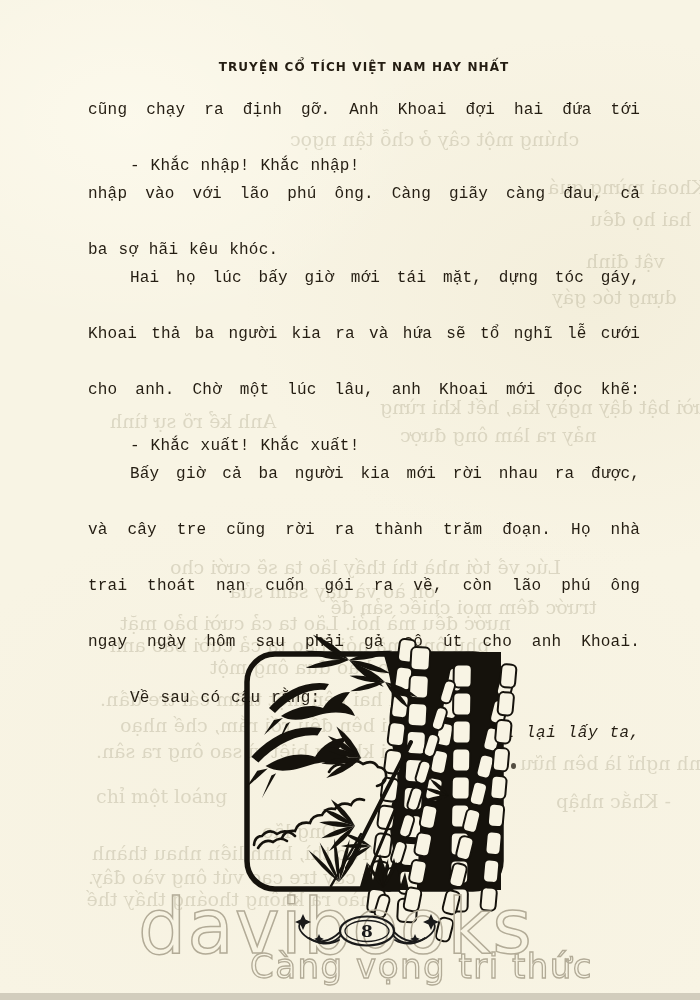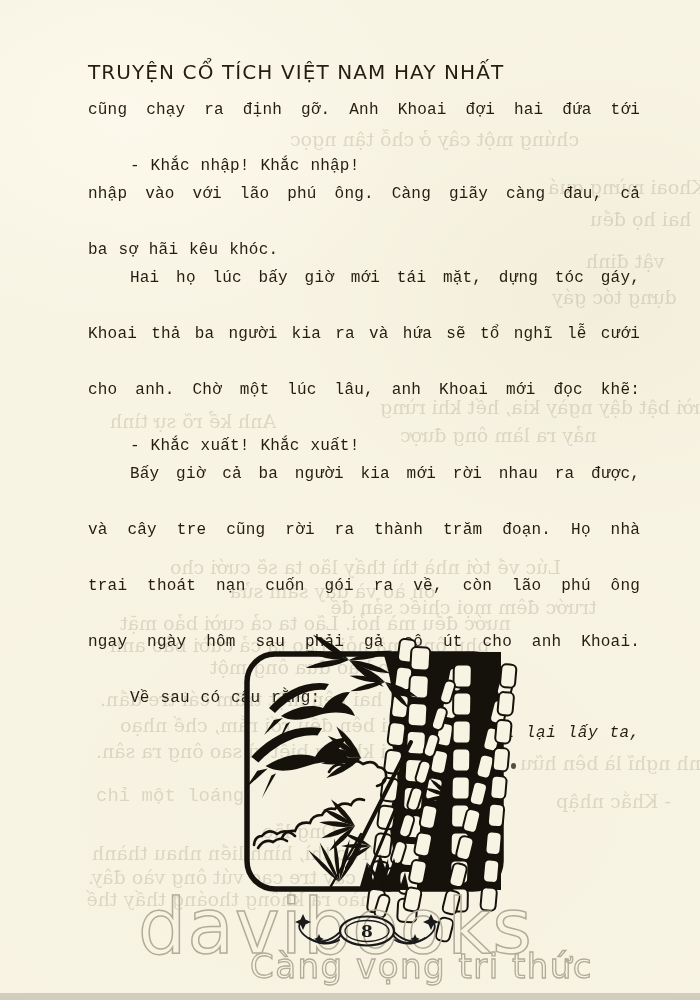--- a/index.html
+++ b/index.html
@@ -8,22 +8,23 @@
     background:
       radial-gradient(ellipse 420px 300px at 18% 12%, rgba(255,253,242,.55), rgba(255,253,242,0) 70%),
       radial-gradient(ellipse 500px 380px at 85% 30%, rgba(235,228,203,.35), rgba(235,228,203,0) 70%),
       radial-gradient(ellipse 600px 420px at 50% 80%, rgba(243,238,219,.4), rgba(243,238,219,0) 75%),
       var(--paper,#f8f4e4);
     font-family:"DejaVu Serif", serif;
     color:var(--ink,#241d12);
   }
   .header{
     position:absolute; left:88px; top:60px; width:552px;
+    text-align:center;
     font-family:"DejaVu Sans", sans-serif;
-    font-weight:normal; font-size:20px; letter-spacing:1.1px;
+    font-weight:bold; font-size:12px; letter-spacing:1.1px;
     color:var(--ink,#241d12);
   }
   .body-text{
     position:absolute; left:88px; top:96px; width:552px;
     font-size:16px; letter-spacing:.2px; word-spacing:1px;font-family:Liberation Mono, monospace;
   }
   .ln{ line-height:28px; min-height:28px; }
   .ln.j{ text-align:justify; }
   .ln.j::after{ content:""; display:inline-block; width:100%; height:0; }
   .ln.ind{ text-indent:42px; }
@@ -71,21 +72,21 @@
       <div class="ghost m" style="left: 170px; top: 556px;">Lúc về tới nhà thì thấy lão ta sẽ cưới cho</div>
       <div class="ghost m" style="left: 230px; top: 580px;">ồn ào và đây sắm sửa</div>
       <div class="ghost m" style="left: 330px; top: 596px;">trước đêm mọi chiếc sản để</div>
       <div class="ghost m" style="left: 120px; top: 612px;">nước đều mà hỏi. Lão ta cả cười bảo mặt</div>
       <div class="ghost m" style="left: 110px; top: 634px;">phú ông mà hỏi. Lão ta cả cười bảo anh</div>
       <div class="ghost m" style="left: 210px; top: 656px;">Theo bảo đưa ông một</div>
       <div class="ghost m" style="left: 100px; top: 688px;">đổi, chú hai bên một trăm cái tre dần.</div>
       <div class="ghost m" style="left: 120px; top: 714px;">Cá hai bên đều rối rắm, chế nhạo</div>
       <div class="ghost m" style="left: 96px; top: 740px;">anh Khoai không biết vì sao ông ra sân.</div>
       <div class="ghost m" style="left: 520px; top: 752px;">Anh nghĩ là bên hữu</div>
-      <div class="ghost" style="left: 96px; top: 785px; font-family: Liberation Mono, monospace;">chỉ một loáng</div>
+      <div class="ghost" style="left: 96px; top: 785px;">chỉ một loáng</div>
       <div class="ghost m" style="left: 556px; top: 790px;">- Khắc nhập</div>
       <div class="ghost m" style="left: 262px; top: 820px;">Ông lão</div>
       <div class="ghost m" style="left: 92px; top: 842px;">Tức thì, hình liền nhau thành</div>
       <div class="ghost m" style="left: 88px; top: 866px;">một cây tre cao vút ông vào đây.</div>
       <div class="ghost m" style="left: 86px; top: 888px;">nhào ra không thoáng thấy thế</div>
     </div>
 
   <div class="body-text" id="body-text">
       <div class="ln j">cũng chạy ra định gỡ. Anh Khoai đợi hai đứa tới</div>
       <div class="ln ind">- Khắc nhập! Khắc nhập!</div>

